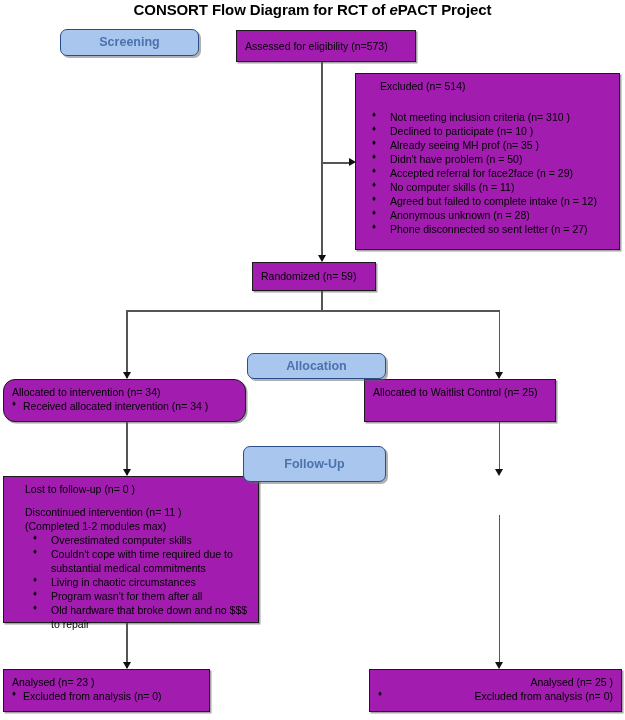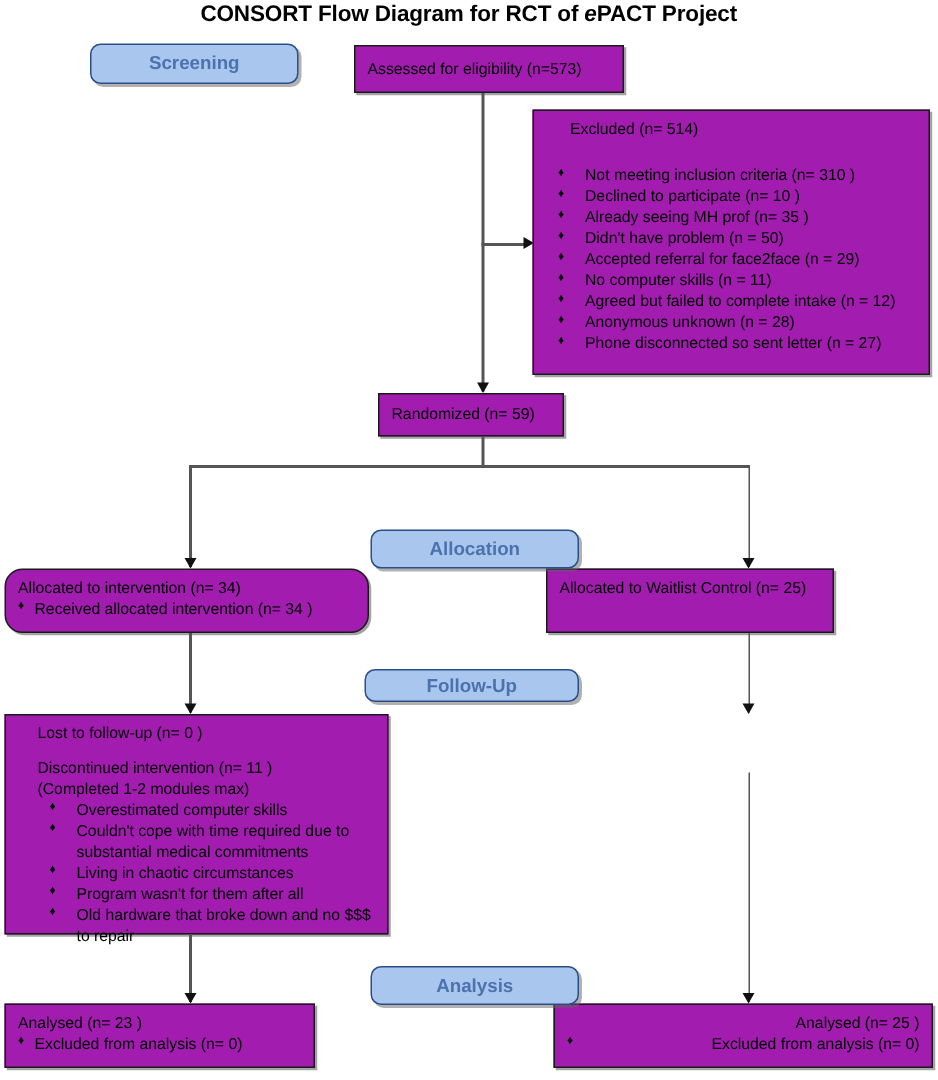--- a/index.html
+++ b/index.html
@@ -125,27 +125,24 @@
   </div>
 
   <div class="stage" style="left:16px; top:29px; width:139px; height:27px;margin-left:44px;">
     <span>Screening</span>
   </div>
 
   <div class="stage" style="left:247px; top:353px; width:139px; height:26px;">
     <span>Allocation</span>
   </div>
 
-  <div class="stage" style="left:243px; top:446px; width:143px; height:22px;">
+  <div class="stage" style="left:243px; top:446px; width:143px; height:36px;">
     <span>Follow-Up</span>
   </div>
 
-  <div class="stage" style="left:247px; top:644px; width:139px; height:26px;">
-    <span>Analysis</span>
-  </div>
 
   <div class="box" style="left:236px; top:30px; width:180px; height:32px; display:flex; align-items:center;">
     <span class="hdr">Assessed for eligibility (n=573)</span>
   </div>
 
   <div class="vline" style="left:321px; top:62px; height:199px;"></div>
 
   <div class="hline" style="left:321px; top:162px; width:30px;"></div>
   <div class="arrow-right" style="left:349px; top:158px;"></div>
 

